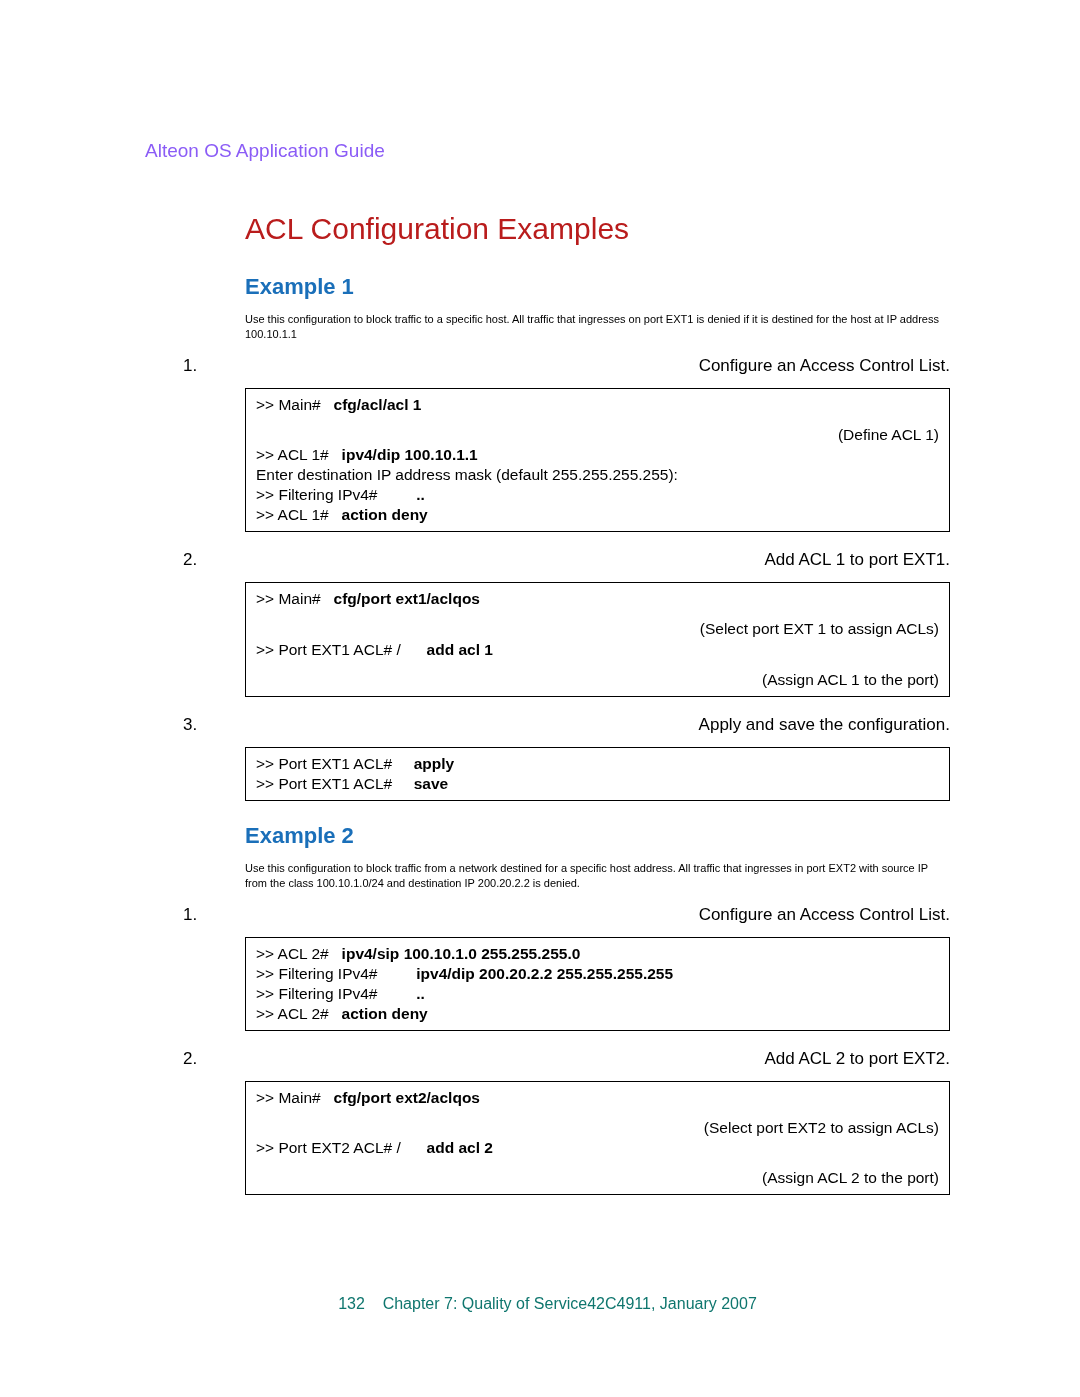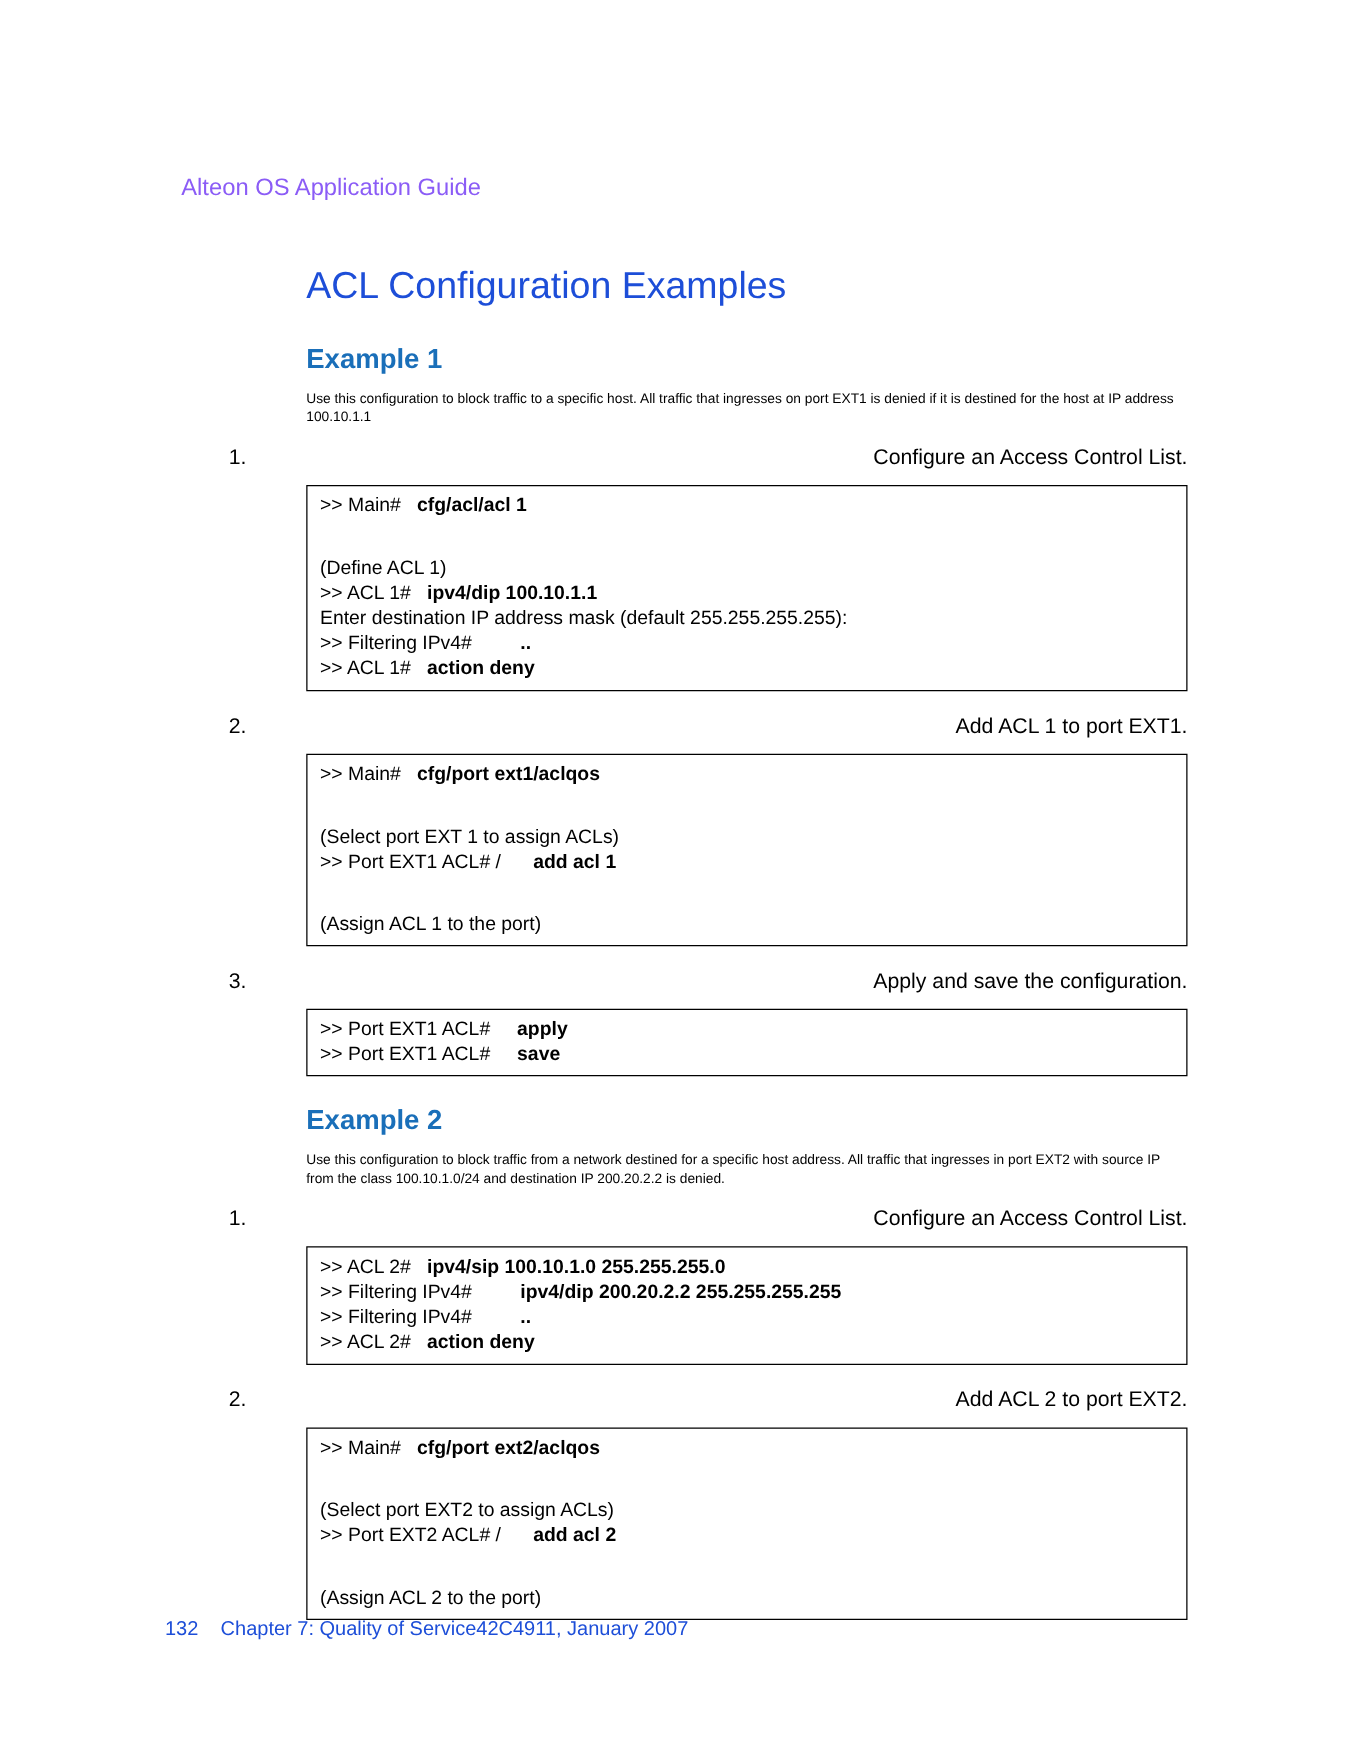--- a/index.html
+++ b/index.html
@@ -18,21 +18,21 @@
   }
   .running-header {
     color: #8b5cf6;
     font-size: 19px;
     margin-bottom: 50px;
   }
   .content {
     padding-left: 100px;
   }
   .h1 {
-    color: #1d4ed8;
+    color: #b91c1c;
     font-size: 30px;
     font-weight: 400;
     margin: 0 0 28px 0;
   }
   .h2 {
     color: #1a6fb9;
     font-size: 22px;
     font-weight: 700;
     margin: 22px 0 12px 0;
   }
@@ -60,41 +60,40 @@
   .codebox {
     border: 1px solid #000;
     padding: 6px 10px 6px 10px;
     margin: 12px 0 18px 0;
     font-size: 15.5px;
     line-height: 1.3;
   }
   .codeline {
     display: flex;
     justify-content: space-between;
-    flex-direction: column;
   }
   .code-left {
     white-space: pre;
   }
   .code-right {
     white-space: pre;
     margin-top: 30px;
   }
   .codeline .b {
     font-weight: 700;
   }
   .footer {
     position: absolute;
     bottom: 84px;
-    left: 132px;
+    left: 145px;
     right: 130px;
     display: flex;
-    justify-content: flex-start;
+    justify-content: center;
     font-size: 16px;
-    color: #1d4ed8;
+    color: #0f766e;
   }
 </style>
 </head>
 <body>
 
 <div class="page">
 
   <div class="running-header">Alteon OS Application Guide</div>
 
   <div class="content">

